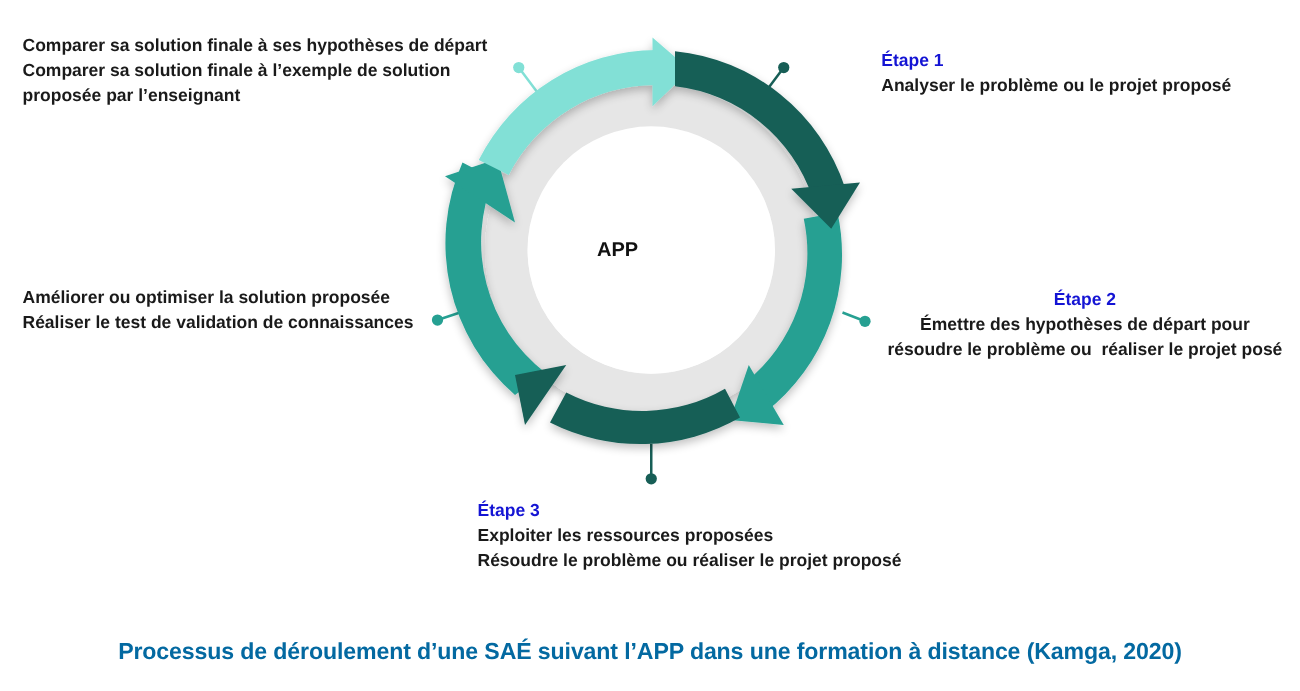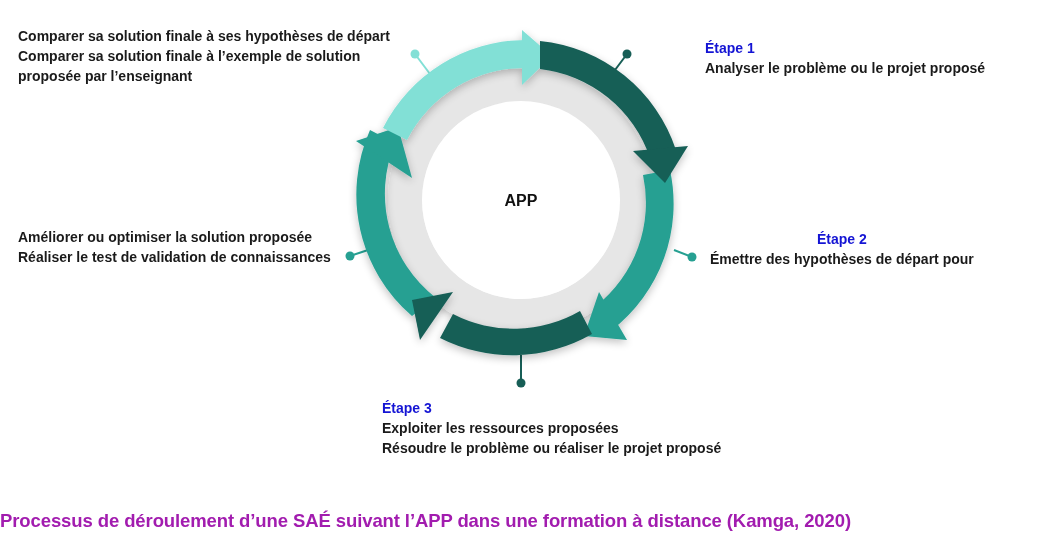--- a/index.html
+++ b/index.html
@@ -2,24 +2,24 @@
 <html><head>
 <meta charset="utf-8">
 <style>
   html, body { margin:0; padding:0; background:#ffffff; }
   body { width:1040px; height:553px; position:relative; overflow:hidden;
          font-family:"Liberation Sans", "DejaVu Sans", sans-serif; }
   .step { position:absolute; font-weight:bold; font-size:14px; line-height:20px; color:#1a1a1a; }
   .step .step-title { color:#1414d4; display:block; }
   .step .step-line { display:block; white-space:pre; }
   #diagram { position:absolute; left:0; top:0; }
-  .center-label { position:absolute; left:471px; top:192px; width:100px; text-align:center;
+  .center-label { position:absolute; left:444px; top:192px; width:100px; text-align:center;
                   font-weight:bold; font-size:16px; color:#111; }
-  .caption { position:absolute; left:0; top:510px; width:1040px; text-align:left;
-             font-weight:bold; font-size:18.5px; color:#a21caf; letter-spacing:-0.1px; }
+  .caption { position:absolute; left:0; top:510px; width:1040px; text-align:center;
+             font-weight:bold; font-size:18.5px; color:#0369a1; letter-spacing:-0.1px; }
 </style>
 </head>
 <body>
 
 <svg id="diagram" width="1040" height="553" viewBox="0 0 1040 553">
   <defs>
     <filter id="shadow" x="-20%" y="-20%" width="140%" height="140%">
       <feGaussianBlur in="SourceAlpha" stdDeviation="4"></feGaussianBlur>
       <feOffset dx="0" dy="3" result="ob"></feOffset>
       <feComponentTransfer>
@@ -83,20 +83,21 @@
 </div>
 
 <div class="step" style="left:18px; top:227px;">
   <span class="step-line">Améliorer ou optimiser la solution proposée</span>
   <span class="step-line">Réaliser le test de validation de connaissances</span>
 </div>
 
 <div class="step" style="left:710px; top:229px;text-align:center;">
   <span class="step-title">Étape 2</span>
   <span class="step-line">Émettre des hypothèses de départ pour</span>
+  <span class="step-line">résoudre le problème ou  réaliser le projet posé</span>
 </div>
 
 <div class="step" style="left:382px; top:398px;">
   <span class="step-title">Étape 3</span>
   <span class="step-line">Exploiter les ressources proposées</span>
   <span class="step-line">Résoudre le problème ou réaliser le projet proposé</span>
 </div>
 
 <div class="caption">Processus de déroulement d’une SAÉ suivant l’APP dans une formation à distance (Kamga, 2020)</div>
 

